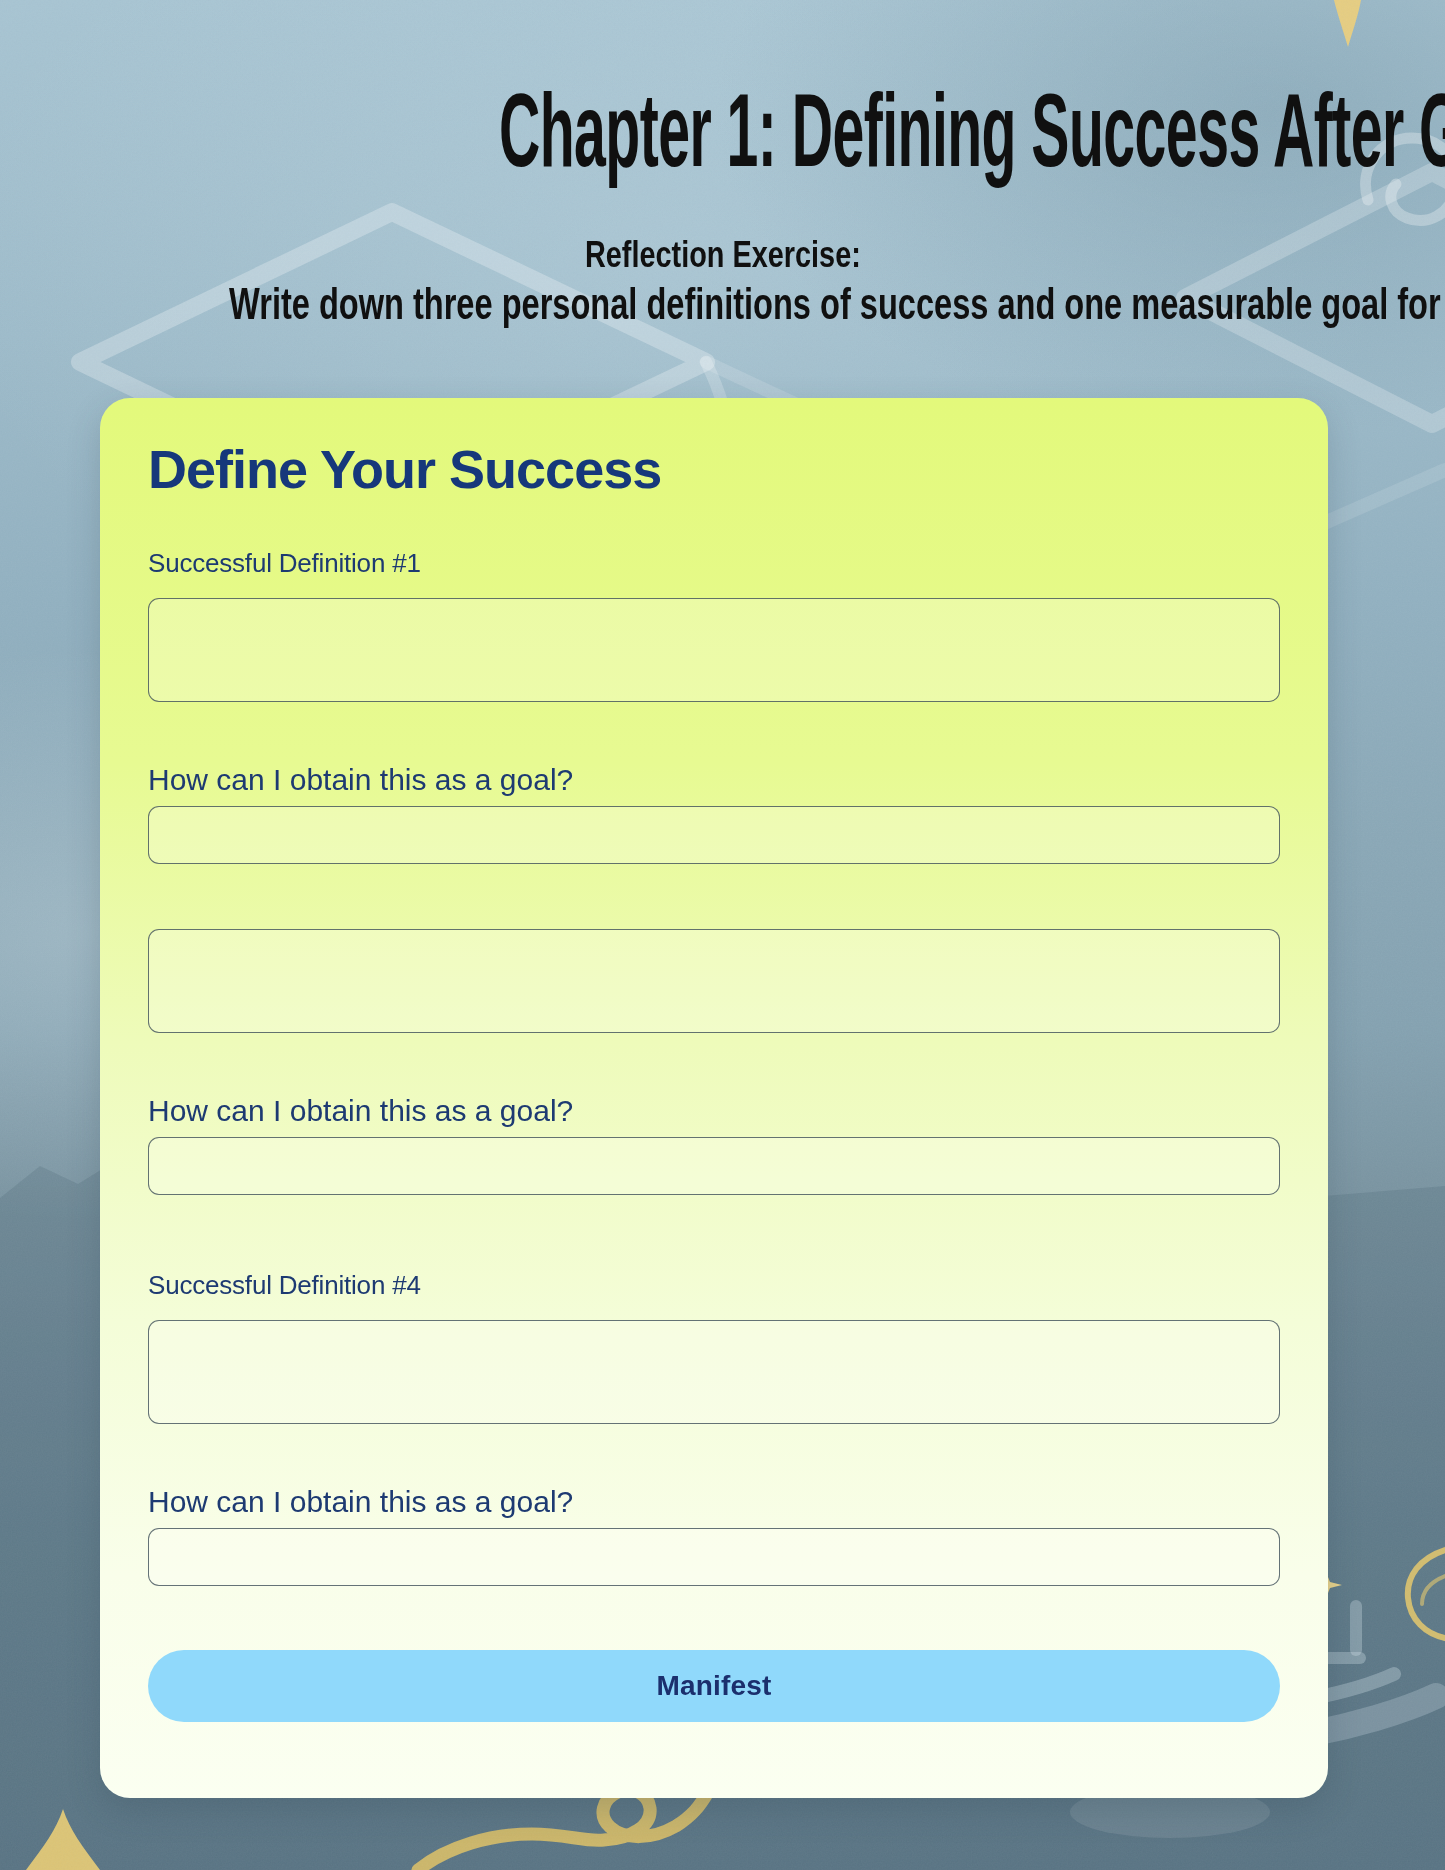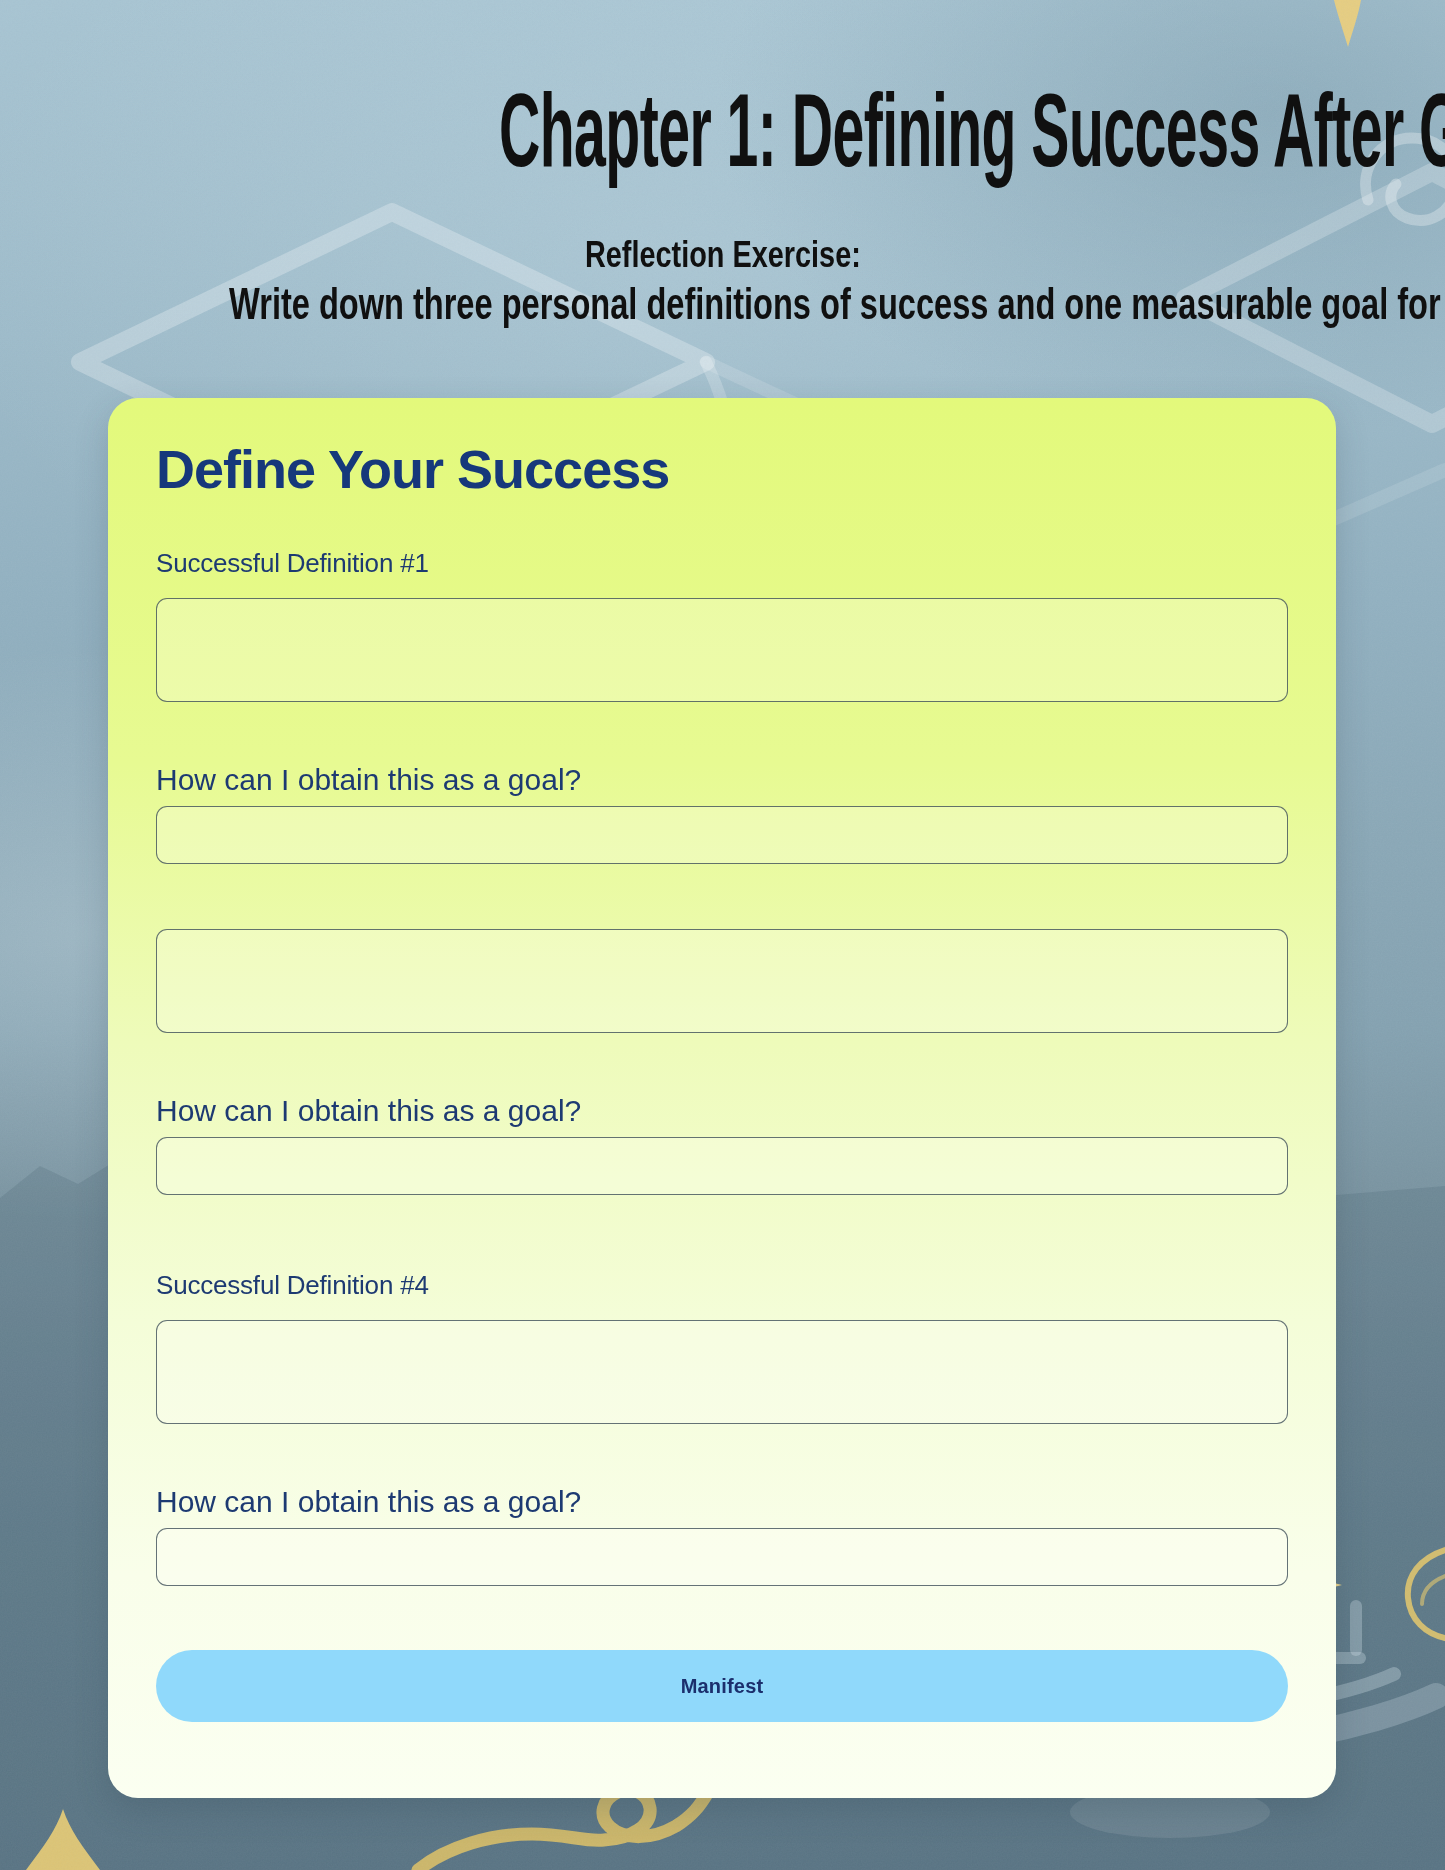--- a/index.html
+++ b/index.html
@@ -22,21 +22,21 @@
   .cond{ display:inline-block; white-space:nowrap; transform-origin:50% 50%; font-weight:bold; }
   .title{ top:78px; font-size:104px; line-height:1; }
   .title .cond{ transform:scaleX(.55); letter-spacing:-1px; }
   .subtitle{ top:192px; font-size:37px; line-height:1;margin-top:44px; }
   .subtitle .cond{ transform:scaleX(.78); }
   .instruction{ top:282px; font-size:44px; line-height:1; }
   .instruction .cond{ transform:scaleX(.74); }
 
   
   .card{
-    position:absolute; left:108px; top:398px; width:1228px; height:1400px;
+    position:absolute; left:100px; top:398px; width:1228px; height:1400px;
     border-radius:30px; z-index:1;
     background:linear-gradient(180deg,#e3f97b 0%,#e7fa92 26%,#eefbba 46%,#f4fdd8 66%,#f9feea 84%,#fbfff1 100%);
     box-shadow:0 12px 34px rgba(38,60,76,.20);
   }
   .card h2{
     position:absolute; top:42px; left:48px;
     font-size:54px; line-height:1.1; font-weight:bold; letter-spacing:-1px; color:#16387b;
   }
   .group{ position:absolute; left:48px; right:48px; }
   .g1{ top:150px; } .g2{ top:511px; } .g3{ top:872px; }
@@ -49,21 +49,21 @@
     background:rgba(255,255,250,.26);
     font-family:"Liberation Sans", sans-serif; font-size:22px; color:#1d3a72;
     padding:12px 16px; outline:none; resize:none;
   }
   textarea.fld{ height:104px; margin-top:20px; }
   input.fld{ height:58px; margin-top:11px; }
 
   .manifest{
     position:absolute; top:1252px; left:48px; right:48px; height:72px;
     border:none; border-radius:36px; background:#90d9fb;
-    font-family:"Liberation Sans", sans-serif; font-size:20px; font-weight:bold; color:#1b2f6d;
+    font-family:"Liberation Sans", sans-serif; font-size:28px; font-weight:bold; color:#1b2f6d;
     cursor:pointer; letter-spacing:.2px;
   }
   .note{
     position:absolute; top:1340px; left:0; width:100%; text-align:center;
     font-size:14.5px; font-weight:bold; color:#2a4070; letter-spacing:.1px;
   }
 </style>
 </head>
 <body>
 

